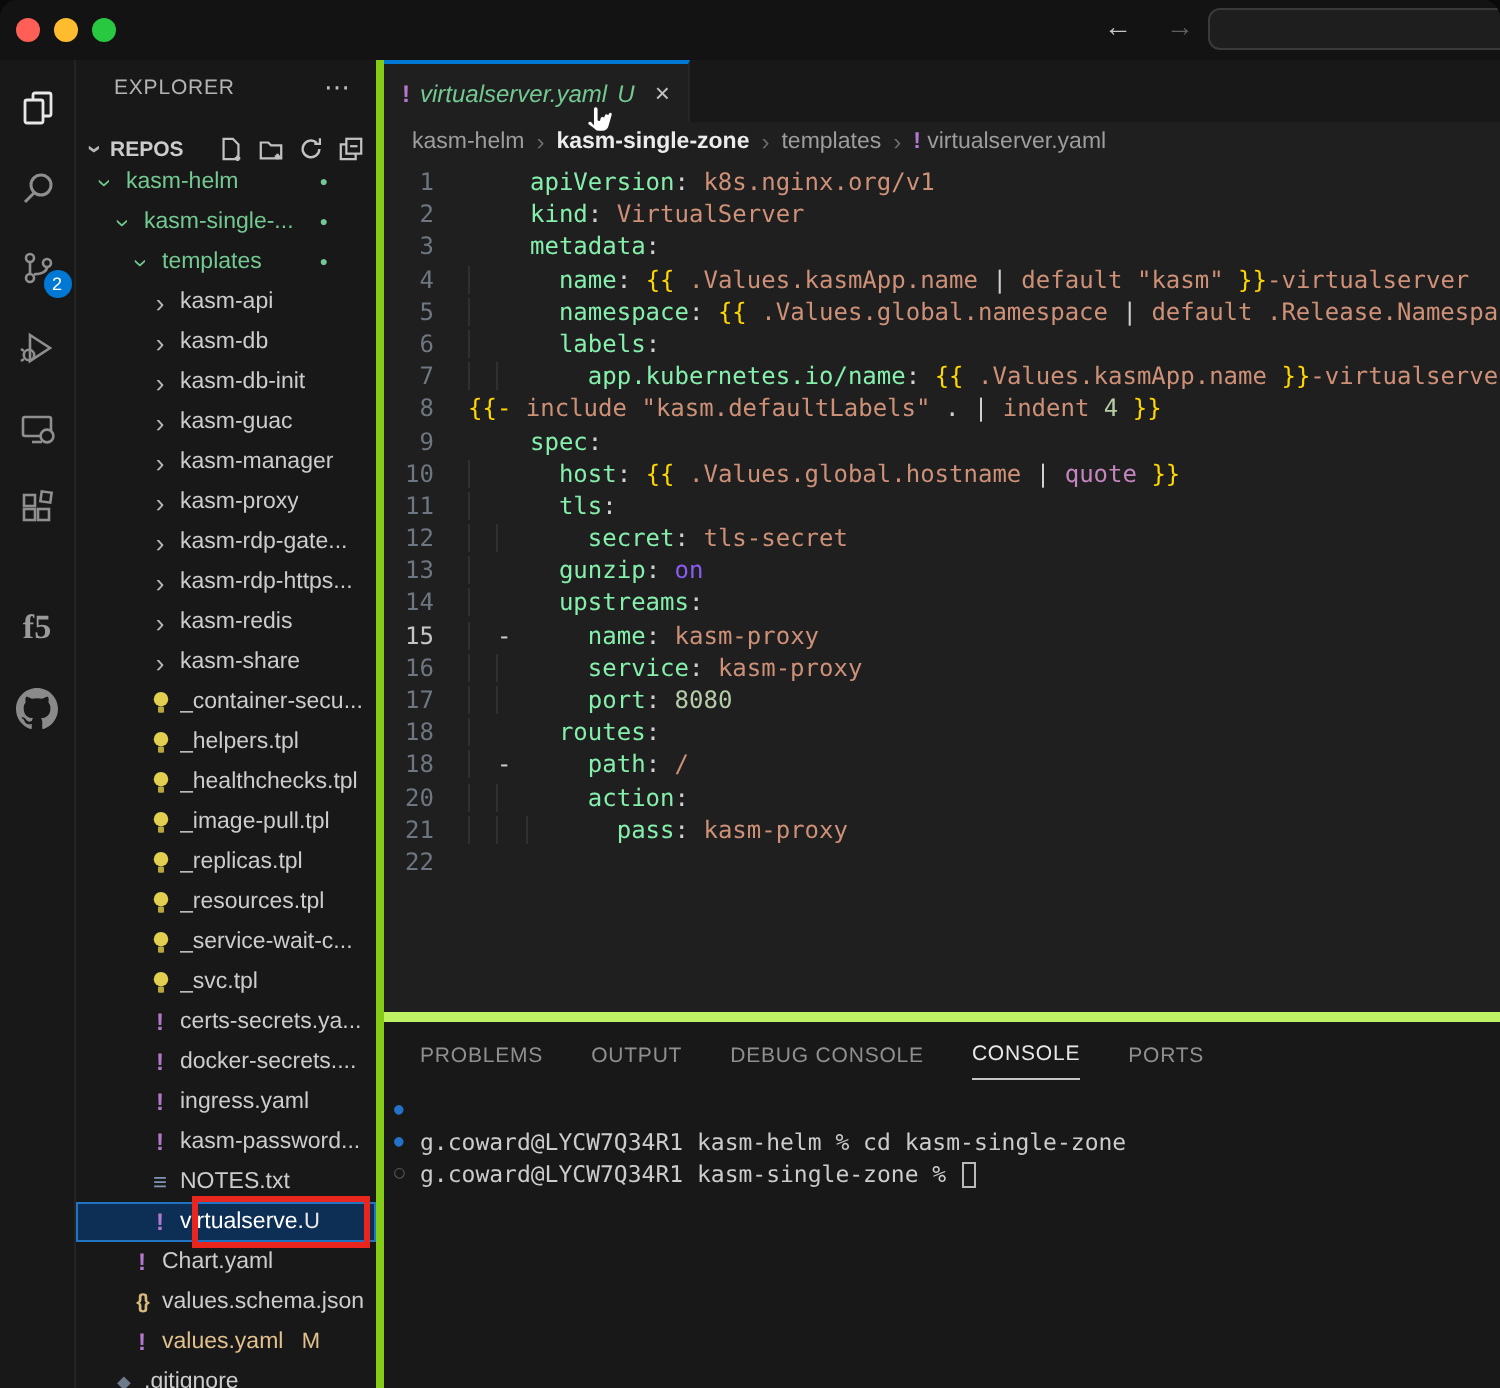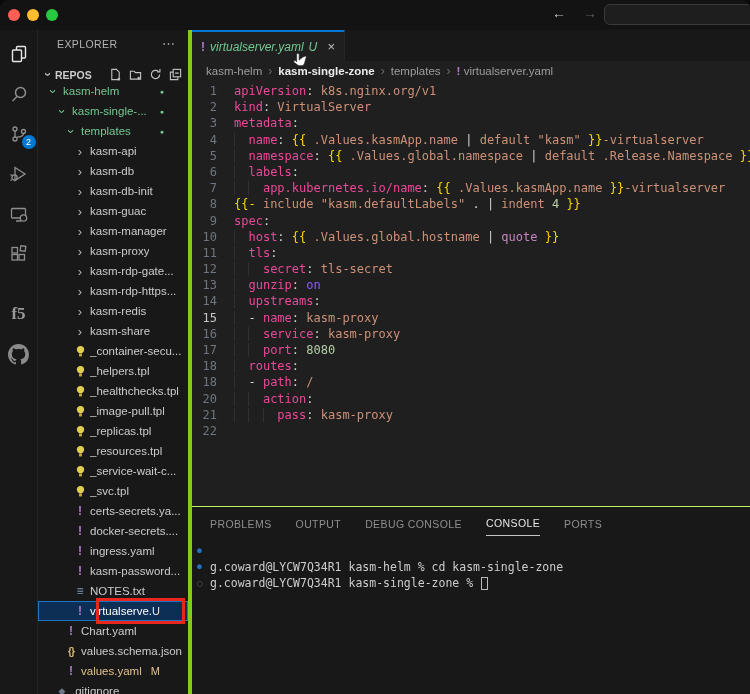--- a/index.html
+++ b/index.html
@@ -68,25 +68,25 @@
   .bc-sep{color:#6c6c6c;font-size:12px;}
   .bc-item.hovered{color:#ececec;font-weight:700;}
   .bc-icon{color:#b478cf;font-weight:700;}
   .hand-cursor{position:absolute;left:100px;top:22px;z-index:60;}
   
   .code{flex:1;overflow:hidden;font-family:"DejaVu Sans Mono",monospace;font-size:12px;
     line-height:16.2px;padding-top:3px;}
   .cline{display:flex;height:16.2px;white-space:pre;}
   .ln{width:42px;flex:none;text-align:right;padding-right:17px;color:#6e7681;}
   .cline.active .ln{color:#c6c6c6;}
-  .tk-key{color:#ec4899;} .tk-val{color:#ce9178;} .tk-pun{color:#d0d0d0;}
+  .tk-key{color:#86efac;margin-left:31px;} .tk-val{color:#ce9178;} .tk-pun{color:#d0d0d0;}
   .tk-tpl{color:#ffd700;} .tk-num{color:#b5cea8;} .tk-kw{color:#c586c0;} .tk-bool{color:#8b5cf6;}
   .tk-ind{background:linear-gradient(90deg,#303030 1px,transparent 1px);}
   
-  .panel{height:188px;background:#181818;border-top:1px solid #bef264;flex:none;}
+  .panel{height:188px;background:#181818;border-top:5px solid #bef264;flex:none;}
   .ptabs{height:31px;display:flex;align-items:center;gap:24px;padding-left:18px;
     font-size:10.5px;letter-spacing:.4px;color:#8f8f8f;}
   .ptab{padding:8px 0 6px;}
   .ptab.active{color:#e7e7e7;border-bottom:1px solid #c6c6c6;}
   .term{padding:5px 0 0 5px;font-family:"DejaVu Sans Mono",monospace;font-size:11.5px;
     line-height:16px;color:#cccccc;}
   .tline{display:flex;align-items:center;white-space:pre;}
   .tmark{width:13px;flex:none;font-size:8px;color:#2472c8;}
   .tmark.hollow{color:#555555;font-size:9px;}
   .tcursor{display:inline-block;width:7px;height:13px;border:1px solid #b9b9b9;margin-left:1px;}

